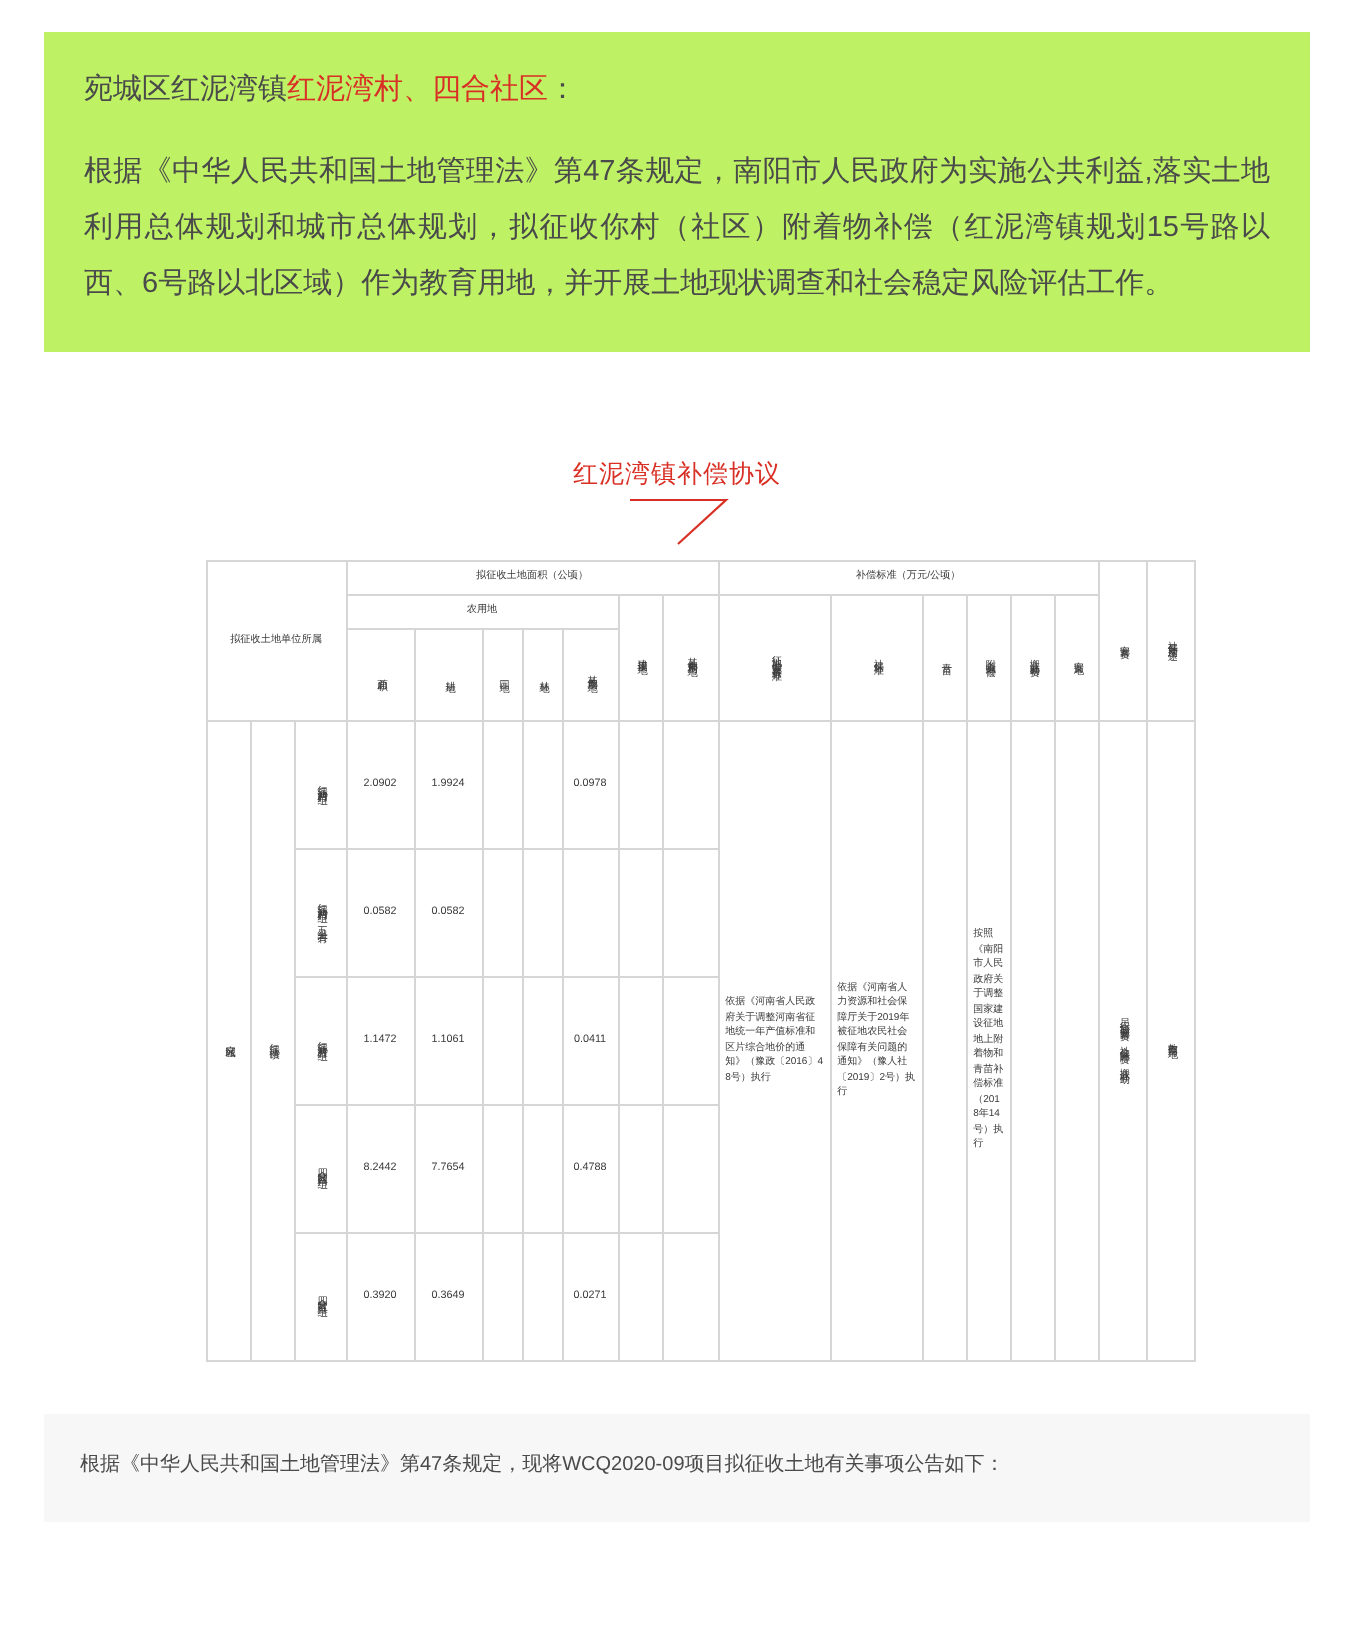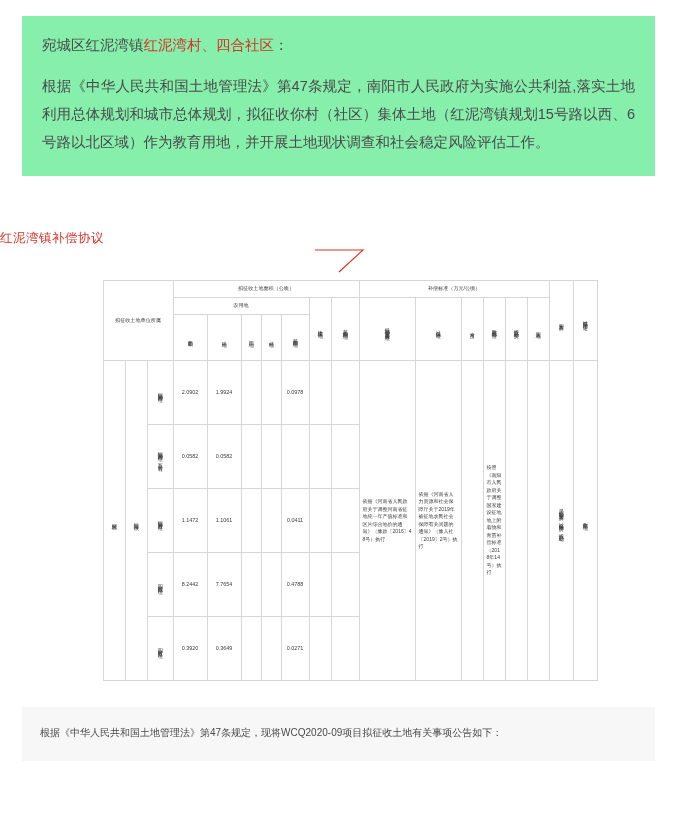--- a/index.html
+++ b/index.html
@@ -17,21 +17,21 @@
   }
   .page {
     width: 677px;
     height: 813px;
     position: relative;
     box-sizing: border-box;
   }
 
   
   .notice {
-    background: #86efac;
+    background: #bef264;
     margin: 16px 22px 0 22px;
     padding: 16px 20px 20px 20px;
     box-sizing: border-box;
   }
   .notice-title {
     font-size: 14.5px;
     line-height: 26px;
     color: #4a4a4a;
     margin-bottom: 14px;
   }
@@ -42,20 +42,21 @@
     font-size: 14.5px;
     line-height: 28px;
     color: #4a4a4a;
     text-align: justify;
   }
 
   
   .caption-wrap {
     position: relative;
     margin-top: 52px;
+    text-align: center;
     height: 52px;
   }
   .caption-text {
     display: inline-block;
     font-size: 12.5px;
     color: #d93025;
     letter-spacing: 0.5px;
   }
   .caption-arrow {
     position: absolute;
@@ -119,21 +120,21 @@
 </style>
 </head>
 <body>
 
 <div class="page">
 
   <div class="notice">
     <div class="notice-title">
       <span>宛城区红泥湾镇</span><span class="hl">红泥湾村、四合社区</span><span>：</span>
     </div>
-    <div class="notice-body">根据《中华人民共和国土地管理法》第47条规定，南阳市人民政府为实施公共利益,落实土地利用总体规划和城市总体规划，拟征收你村（社区）集体土地（红泥湾镇规划15号路以西、6号路以北区域）作为教育用地，并开展土地现状调查和社会稳定风险评估工作。</div>
+    <div class="notice-body">根据《中华人民共和国土地管理法》第47条规定，南阳市人民政府为实施公共利益,落实土地利用总体规划和城市总体规划，拟征收你村（社区）附着物补偿（红泥湾镇规划15号路以西、6号路以北区域）作为教育用地，并开展土地现状调查和社会稳定风险评估工作。</div>
   </div>
 
   <div class="caption-wrap">
     <span class="caption-text">红泥湾镇补偿协议</span>
     <div class="caption-arrow">
       <svg width="60" height="26" viewBox="0 0 60 26">
         <polyline points="6,2 54,2 30,24" fill="none" stroke="#d93025" stroke-width="1.1"></polyline>
       </svg>
     </div>
   </div>

